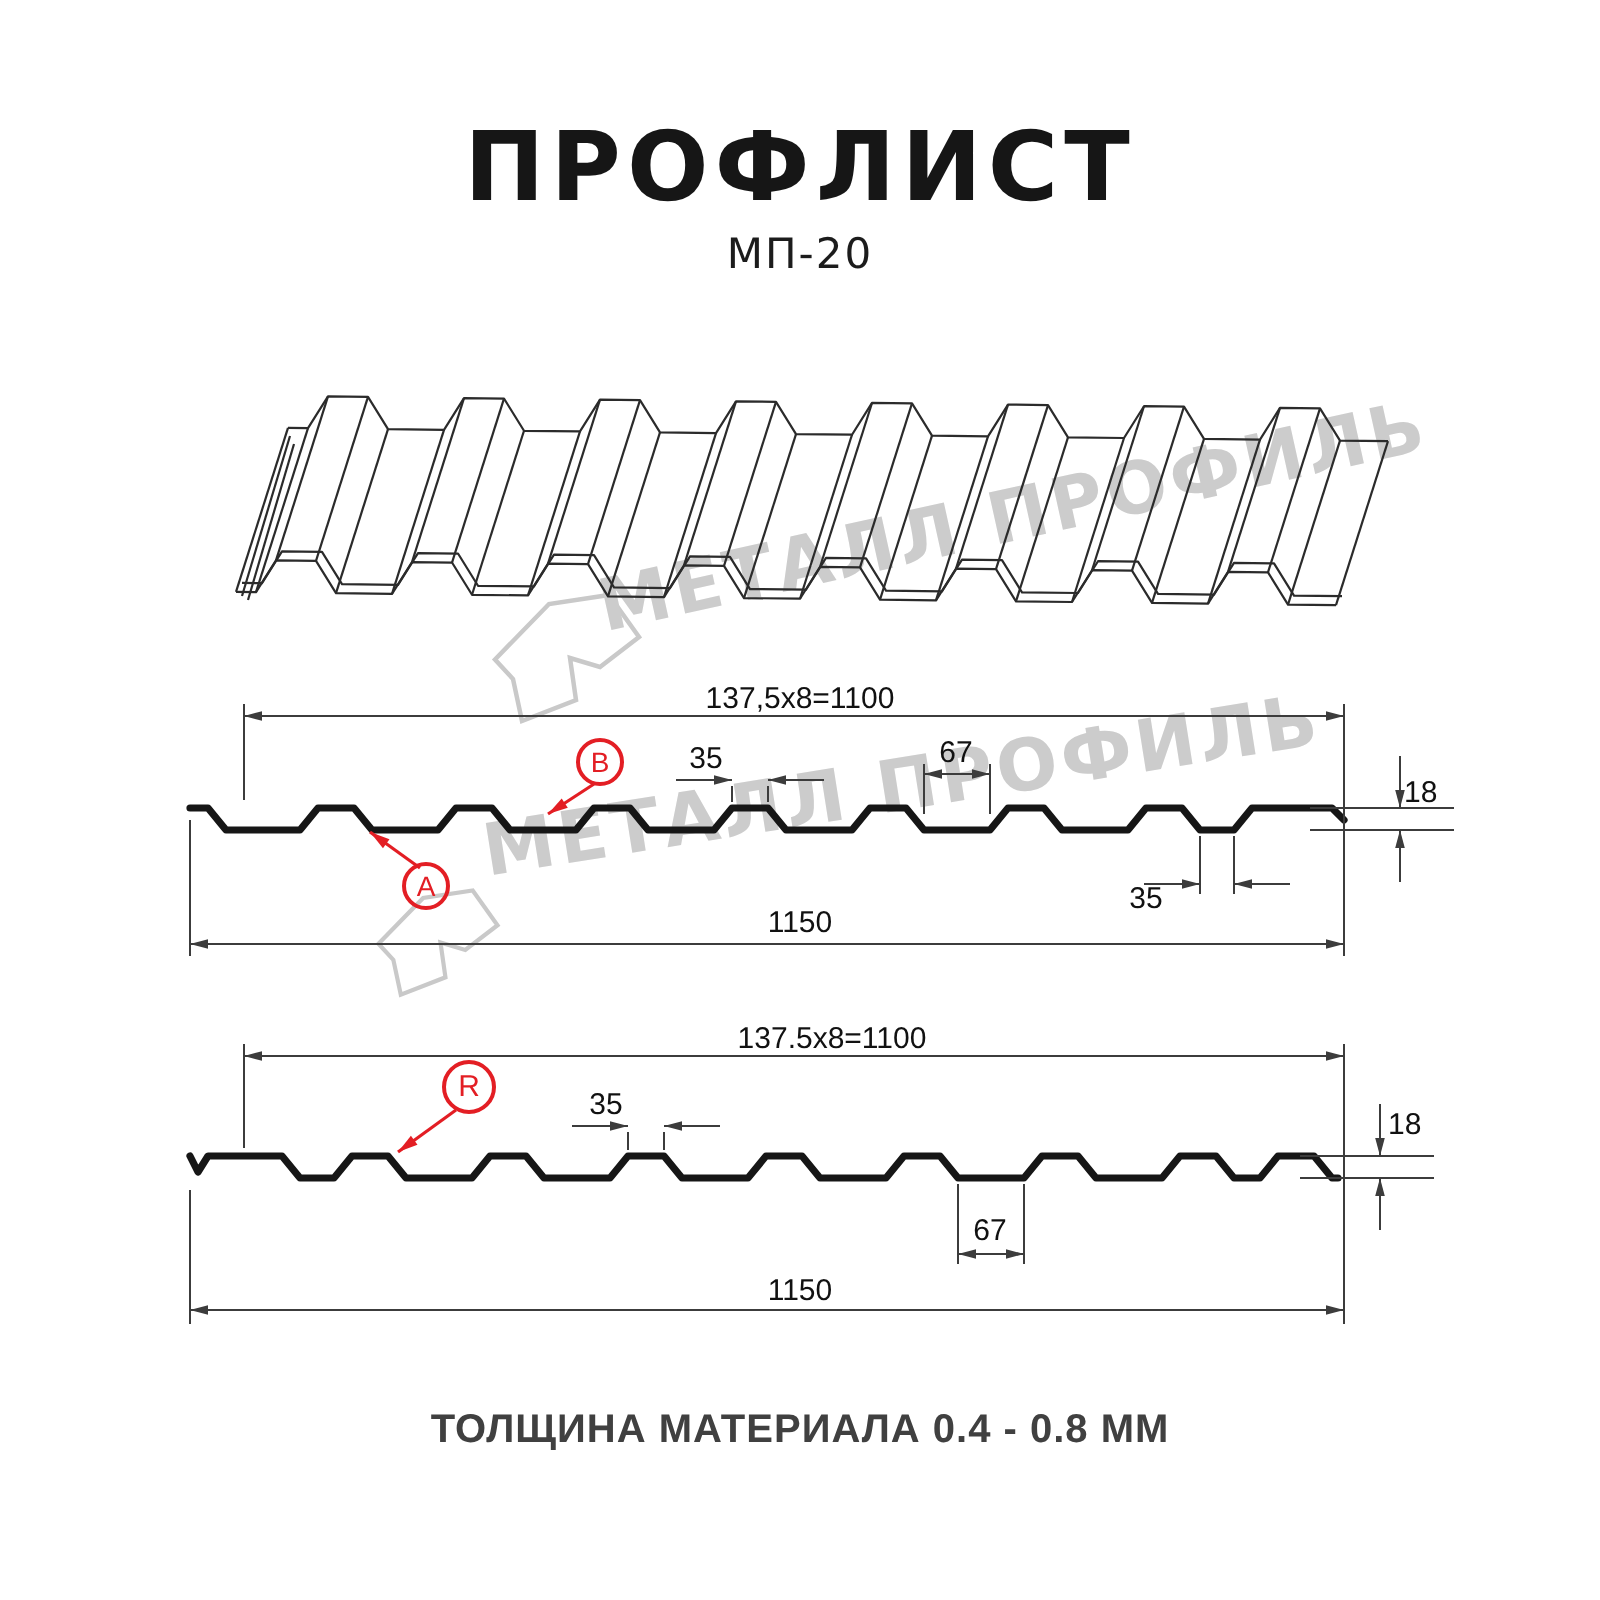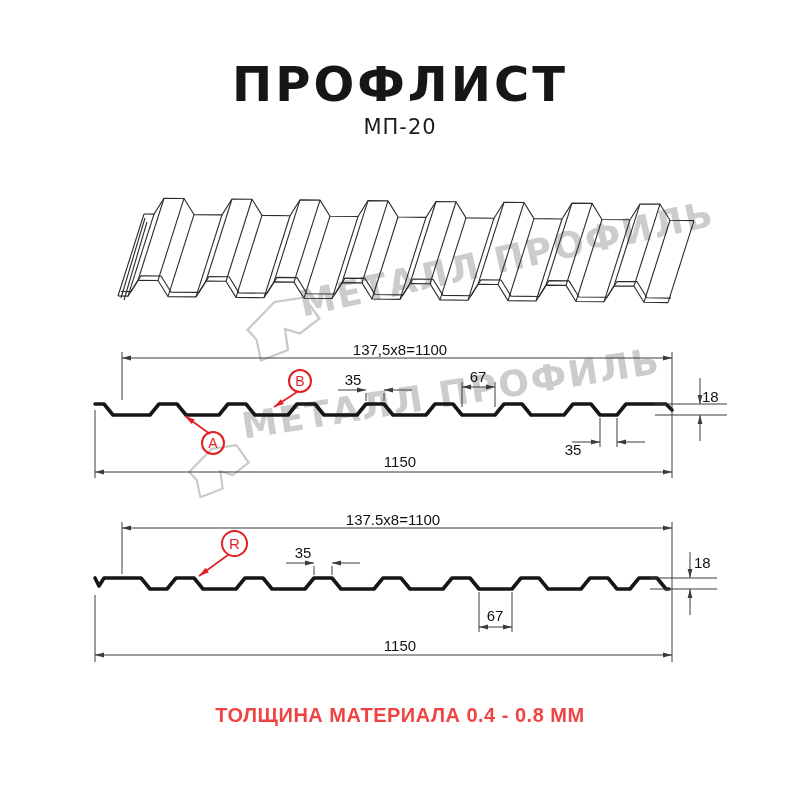--- a/index.html
+++ b/index.html
@@ -9,21 +9,21 @@
   #linework{position:absolute;inset:0;z-index:1;}
   #text-layer{position:absolute;inset:0;z-index:2;pointer-events:none;border-radius:21px;}
   .abs{position:absolute;}
   .page-title{left:0;right:0;top:56px;text-align:center;
       font-family:"DejaVu Sans","Liberation Sans",sans-serif;
       font-weight:700;font-size:48px;letter-spacing:3px;color:#161616;}
   .page-subtitle{left:0;right:0;top:115px;text-align:center;
       font-family:"DejaVu Sans","Liberation Sans",sans-serif;
       font-weight:400;font-size:21px;letter-spacing:1px;color:#1c1c1c;}
   .page-footer{left:0;right:0;top:704px;text-align:center;
-      font-weight:600;font-size:20px;letter-spacing:0.5px;color:#ef4444;}
+      font-weight:600;font-size:20px;letter-spacing:0.5px;color:#404040;}
   .dim{font-size:15px;color:#111;text-align:center;}
   .wm-text{font-family:"DejaVu Sans","Liberation Sans",sans-serif;
       font-weight:700;font-size:36px;letter-spacing:2px;color:#cccccc;
       white-space:nowrap;transform-origin:left center;}
   .red-badge{box-sizing:border-box;border:2.2px solid #e31e24;border-radius:50%;
       color:#e31e24;font-size:14px;text-align:center;background:transparent;}
 </style>
 </head>
 <body>
 
@@ -163,21 +163,21 @@
 
     <div class="abs dim" style="left:320px;top:341px;width:160px;">137,5x8=1100</div>
     <div class="abs dim" style="left:336px;top:371px;width:34px;">35</div>
     <div class="abs dim" style="left:461px;top:368px;width:34px;">67</div>
     <div class="abs dim" style="left:702px;top:388px;width:30px;text-align:left;">18</div>
     <div class="abs dim" style="left:556px;top:441px;width:34px;">35</div>
     <div class="abs dim" style="left:365px;top:453px;width:70px;">1150</div>
     <div class="abs red-badge" style="left:288px;top:369px;width:24px;height:24px;line-height:20px;">B</div>
     <div class="abs red-badge" style="left:201px;top:431px;width:24px;height:24px;line-height:20px;">A</div>
 
-    <div class="abs dim" style="left:313px;top:511px;width:160px;">137.5x8=1100</div>
+    <div class="abs dim" style="left:336px;top:511px;width:160px;">137.5x8=1100</div>
     <div class="abs red-badge" style="left:221px;top:530px;width:27px;height:27px;line-height:23px;font-size:15px;">R</div>
     <div class="abs dim" style="left:286px;top:544px;width:34px;">35</div>
     <div class="abs dim" style="left:694px;top:554px;width:30px;text-align:left;">18</div>
     <div class="abs dim" style="left:478px;top:607px;width:34px;">67</div>
     <div class="abs dim" style="left:365px;top:637px;width:70px;">1150</div>
 
     <div class="abs page-footer">ТОЛЩИНА МАТЕРИАЛА 0.4 - 0.8 ММ</div>
   </div>
 </div>
 

